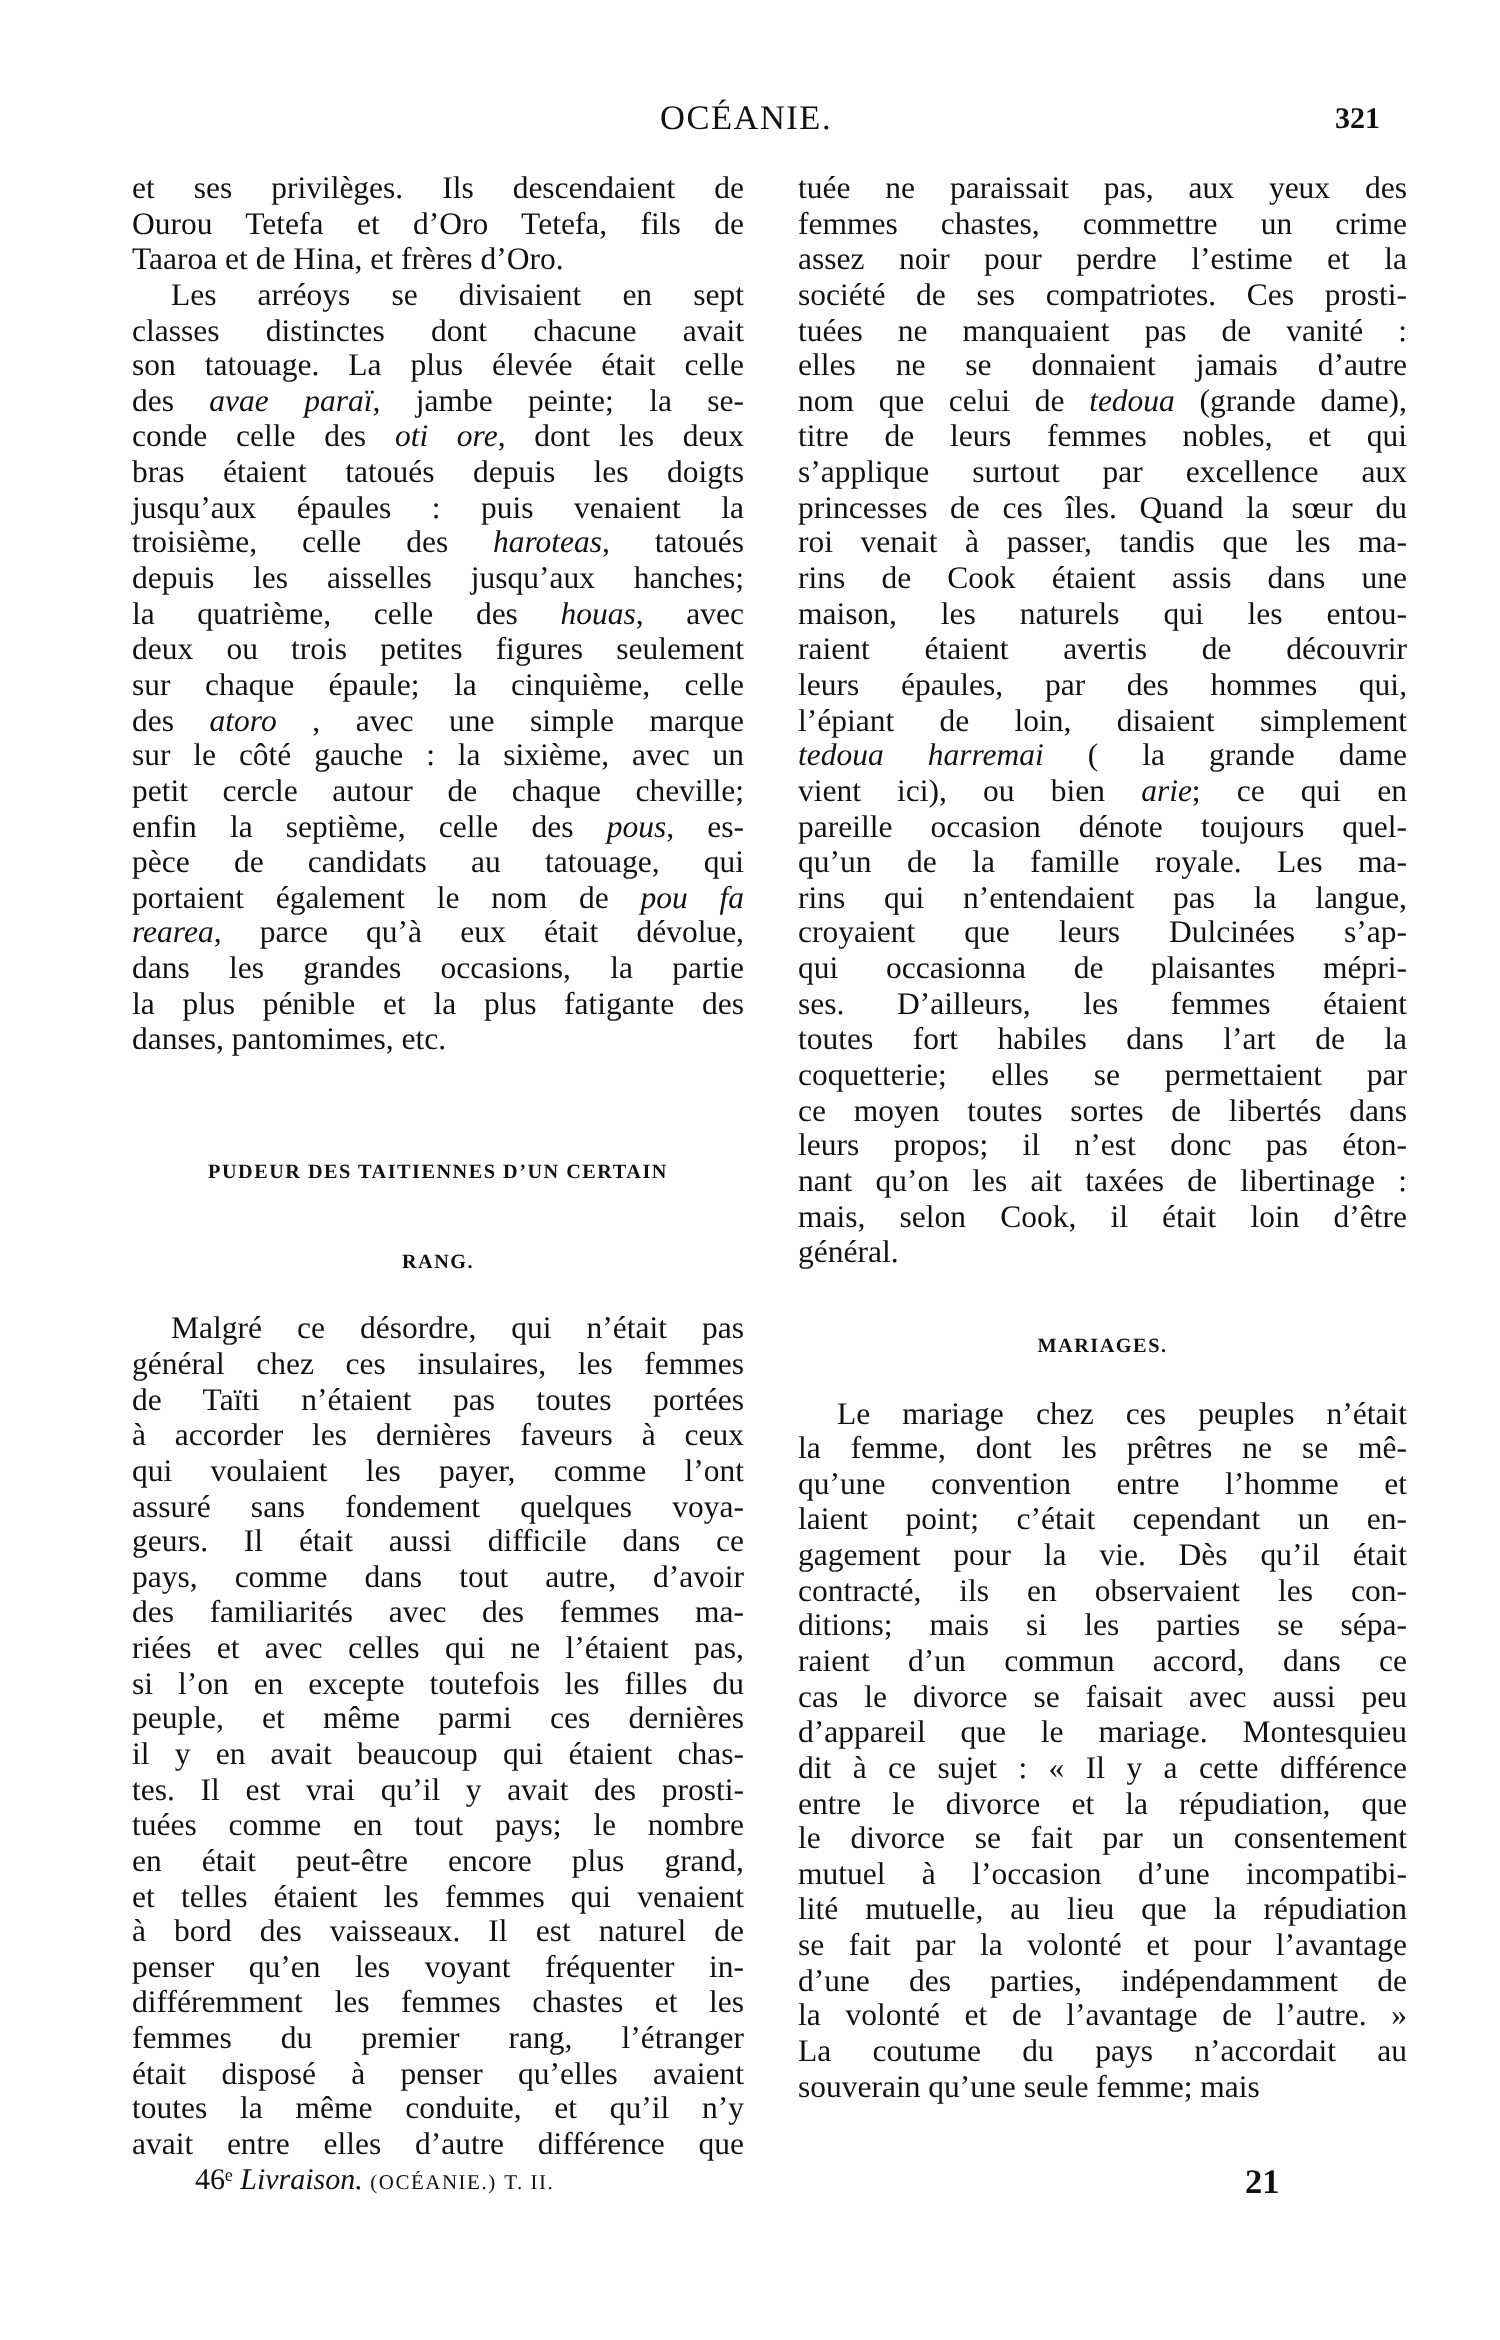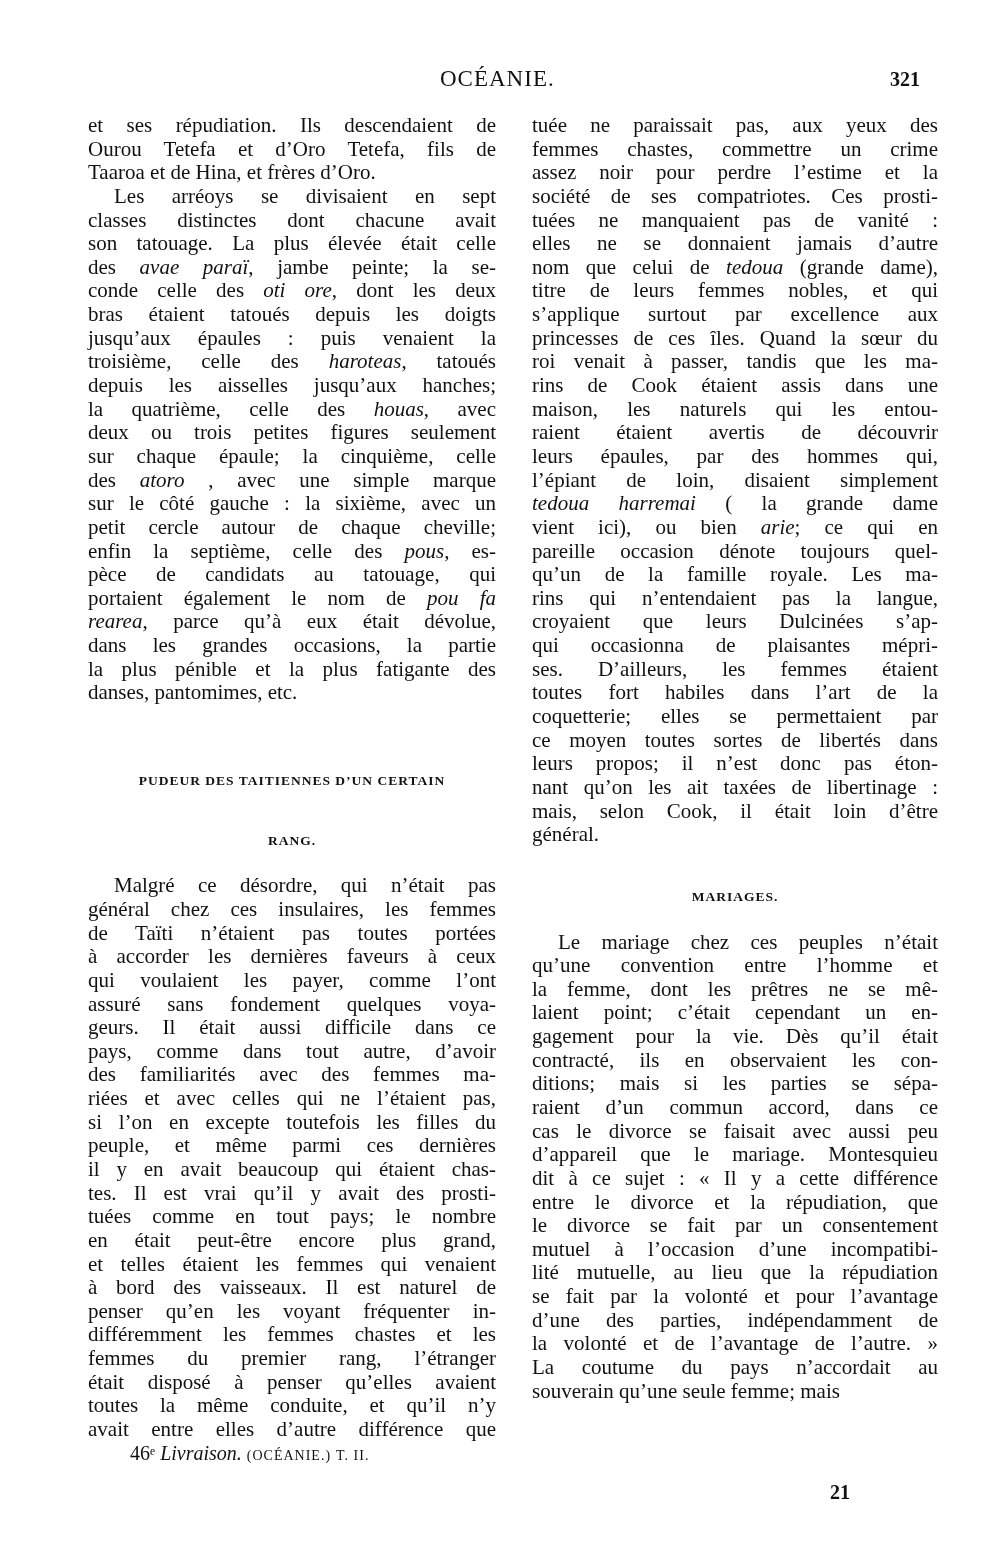--- a/index.html
+++ b/index.html
@@ -12,33 +12,33 @@
   .col-right { left: 532px; width: 406px; }
   .line { display: block; white-space: nowrap; text-align: justify; text-align-last: justify; height: 23.65px; }
   .line.last { text-align-last: left; }
   .line.indent { padding-left: 26px; }
   .heading { display: block; text-align: center; font-size: 13.5px; font-weight: bold; letter-spacing: 1px; height: 23.65px; line-height: 23.65px; margin-top: 36px; }
   .gap { display: block; }
   i { font-style: italic; }
   .footer { position: absolute; top: 1442px; left: 0; width: 1000px; }
   .signature { position: absolute; left: 130px; top: 0; font-size: 20px; }
   .signature .sc { font-size: 14px; letter-spacing: 1px; }
-  .sheet-number { position: absolute; left: 830px; top: 0; font-size: 20px; font-weight: bold; margin-top: 39px; }
+  .sheet-number { position: absolute; left: 830px; top: 0; font-size: 23px; font-weight: bold; }
 </style>
 </head>
 <body>
 
 <div class="header">
   <span class="running-title">OCÉANIE.</span>
   <span class="page-number">321</span>
 </div>
 
 <div class="col col-left">
   <div id="l-p1">
-      <span class="line">et ses répudiation. Ils descendaient de</span>
+      <span class="line">et ses privilèges. Ils descendaient de</span>
       <span class="line">Ourou Tetefa et d’Oro Tetefa, fils de</span>
       <span class="line last">Taaroa et de Hina, et frères d’Oro.</span>
     </div>
   <div id="l-p2">
       <span class="line indent">Les arréoys se divisaient en sept</span>
       <span class="line">classes distinctes dont chacune avait</span>
       <span class="line">son tatouage. La plus élevée était celle</span>
       <span class="line">des <i>avae paraï</i>, jambe peinte; la se-</span>
       <span class="line">conde celle des <i>oti ore</i>, dont les deux</span>
       <span class="line">bras étaient tatoués depuis les doigts</span>
@@ -125,22 +125,22 @@
       <span class="line">leurs propos; il n’est donc pas éton-</span>
       <span class="line">nant qu’on les ait taxées de libertinage :</span>
       <span class="line">mais, selon Cook, il était loin d’être</span>
       <span class="line last">général.</span>
     </div>
   <span class="gap" style="height:2px"></span>
   <span class="heading">MARIAGES.</span>
   <span class="gap" style="height:22px"></span>
   <div id="r-p2">
       <span class="line indent">Le mariage chez ces peuples n’était</span>
+      <span class="line">la femme, dont les prêtres ne se mê-</span>
       <span class="line">qu’une convention entre l’homme et</span>
-      <span class="line">la femme, dont les prêtres ne se mê-</span>
       <span class="line">laient point; c’était cependant un en-</span>
       <span class="line">gagement pour la vie. Dès qu’il était</span>
       <span class="line">contracté, ils en observaient les con-</span>
       <span class="line">ditions; mais si les parties se sépa-</span>
       <span class="line">raient d’un commun accord, dans ce</span>
       <span class="line">cas le divorce se faisait avec aussi peu</span>
       <span class="line">d’appareil que le mariage. Montesquieu</span>
       <span class="line">dit à ce sujet : « Il y a cette différence</span>
       <span class="line">entre le divorce et la répudiation, que</span>
       <span class="line">le divorce se fait par un consentement</span>

